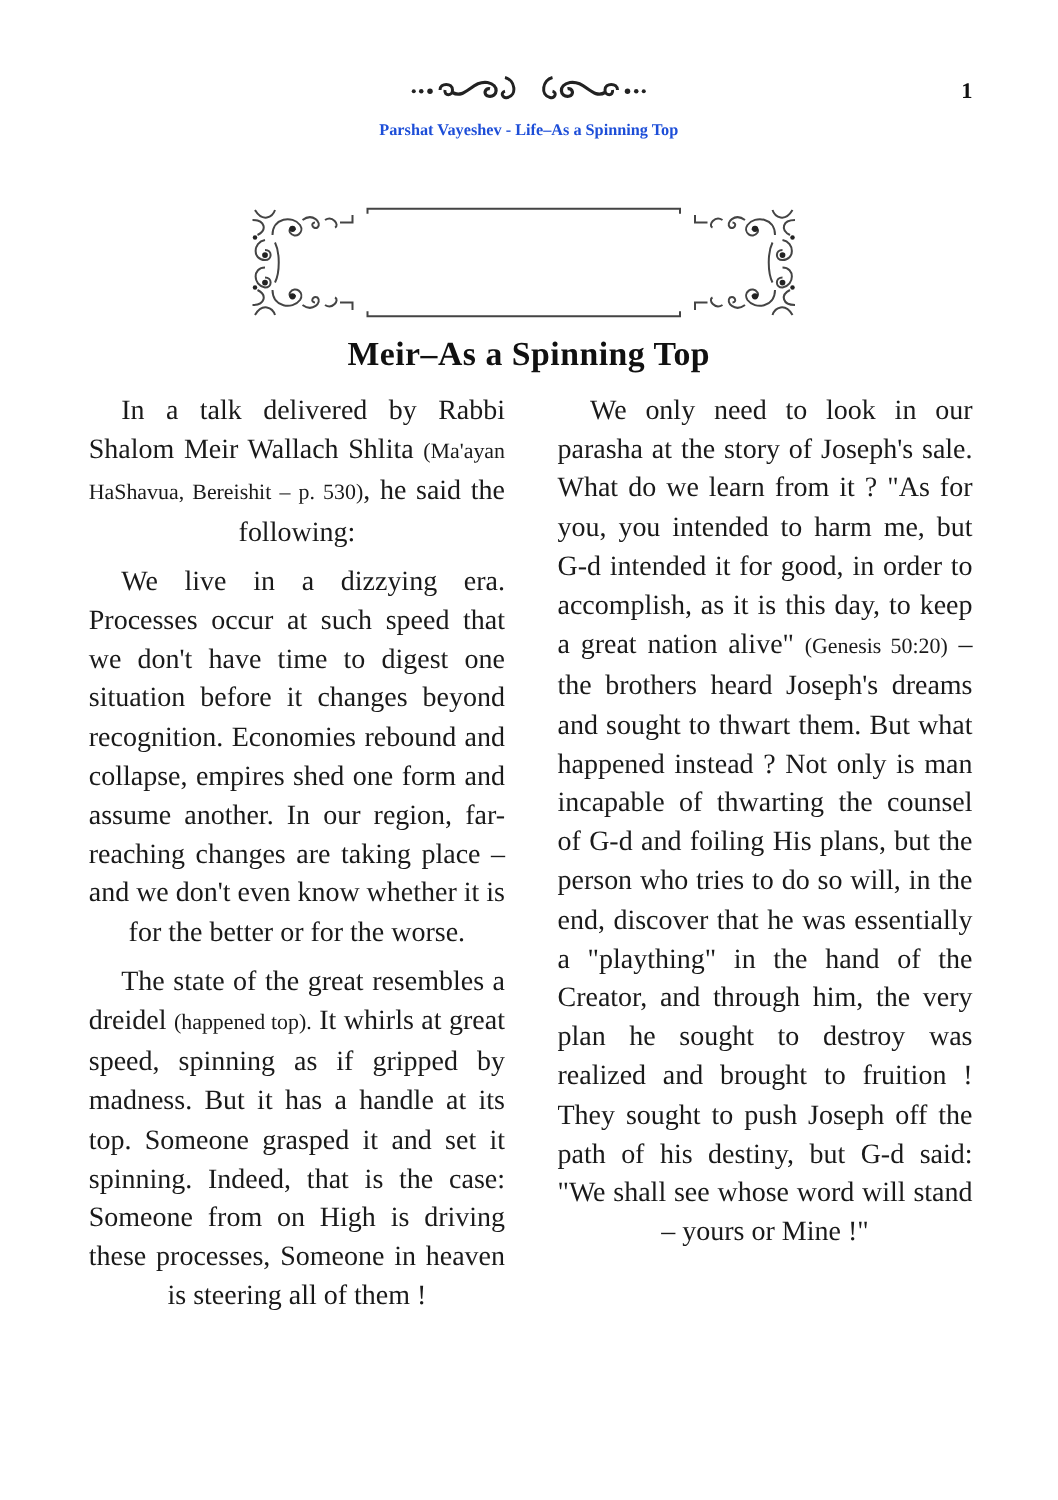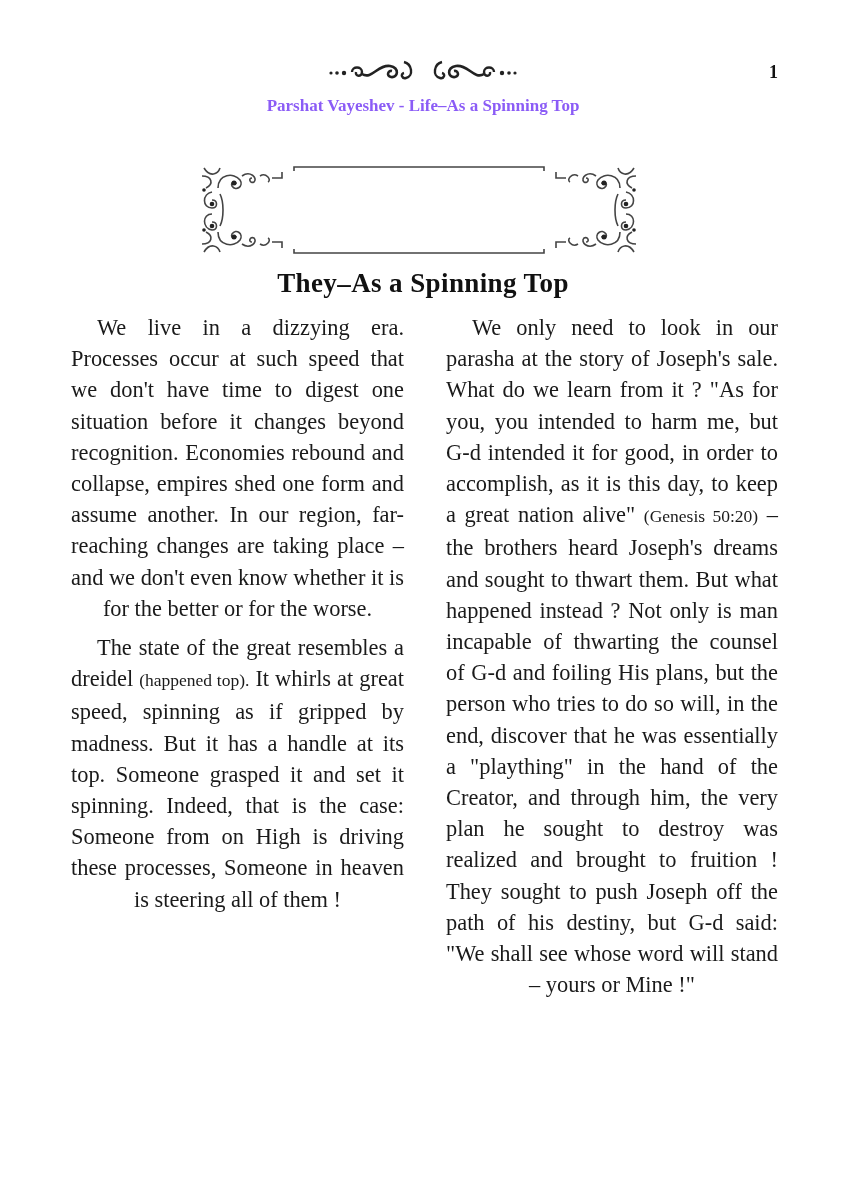--- a/index.html
+++ b/index.html
@@ -5,21 +5,21 @@
   html, body { margin: 0; padding: 0; background: #ffffff; }
   body { width: 846px; height: 1200px; position: relative; overflow: hidden;
          font-family: "Liberation Serif", "DejaVu Serif", serif; color: #1a1a1a; }
 
   .running-head { position: absolute; top: 52px; left: 0; width: 846px; height: 40px; }
   .rh-title { position: absolute; left: 0; width: 846px; top: 0; text-align: center;
               font-weight: bold; font-size: 27px; letter-spacing: 0.2px; color: #111; }
   .rh-title .orn { display: inline-block; vertical-align: middle; height: 24px; }
   .page-num { position: absolute; right: 68px; top: 62px; font-size: 18px; font-weight: bold; color: #111; }
   .rh-sub { position: absolute; top: 96px; left: 0; width: 846px; text-align: center;
-            font-size: 17px; font-weight: bold; color: #8b5cf6; }
+            font-size: 13px; font-weight: bold; color: #1d4ed8; }
 
   .frame { position: absolute; left: 198px; top: 162px; width: 442px; height: 96px; }
   .frame svg { position: absolute; left: 0; top: 0; }
   .frame-title { position: absolute; left: 0; top: 20px; width: 442px; text-align: center;
                  font-size: 42px; font-weight: bold; letter-spacing: 1.5px; color: #0d0d0d; }
 
   .subtitle { position: absolute; top: 268px; left: 0; width: 846px; text-align: center;
               font-size: 27px; font-weight: bold; letter-spacing: 0.4px; color: #111; }
 
   .col { position: absolute; top: 312px; width: 333px; font-size: 22.4px; line-height: 31.2px; }
@@ -104,22 +104,23 @@
       <circle cx="406" cy="21" r="2.5"></circle>
         <circle cx="428" cy="42" r="2.3"></circle>
         <circle cx="428" cy="64" r="2.3"></circle>
       <circle cx="406" cy="75" r="2.5"></circle>
         <circle cx="436" cy="28" r="1.8"></circle>
         <circle cx="436" cy="68" r="1.8"></circle>
     </g>
   </svg>
 </div>
 
-<div class="subtitle">They–As a Spinning Top</div>
+<div class="subtitle">Meir–As a Spinning Top</div>
 
 <div class="col col-left">
+  <p><span>In a talk delivered by Rabbi Shalom Meir Wallach Shlita </span><span class="small">(Ma'ayan HaShavua, Bereishit – p. 530)</span><span>, he said the following:</span></p>
   <p>We live in a dizzying era. Processes occur at such speed that we don't have time to digest one situation before it changes beyond recognition. Economies rebound and collapse, empires shed one form and assume another. In our region, far-reaching changes are taking place – and we don't even know whether it is for the better or for the worse.</p>
   <p><span>The state of the great resembles a dreidel </span><span class="small">(happened top).</span><span> It whirls at great speed, spinning as if gripped by madness. But it has a handle at its top. Someone grasped it and set it spinning. Indeed, that is the case: Someone from on High is driving these processes, Someone in heaven is steering all of them !</span></p>
 </div>
 
 <div class="col col-right">
   <p><span>We only need to look in our parasha at the story of Joseph's sale. What do we learn from it ? "As for you, you intended to harm me, but G-d intended it for good, in order to accomplish, as it is this day, to keep a great nation alive" </span><span class="small">(Genesis 50:20)</span><span> – the brothers heard Joseph's dreams and sought to thwart them. But what happened instead ? Not only is man incapable of thwarting the counsel of G-d and foiling His plans, but the person who tries to do so will, in the end, discover that he was essentially a "plaything" in the hand of the Creator, and through him, the very plan he sought to destroy was realized and brought to fruition ! They sought to push Joseph off the path of his destiny, but G-d said: "We shall see whose word will stand – yours or Mine !"</span></p>
 </div>
 
 </body></html>

